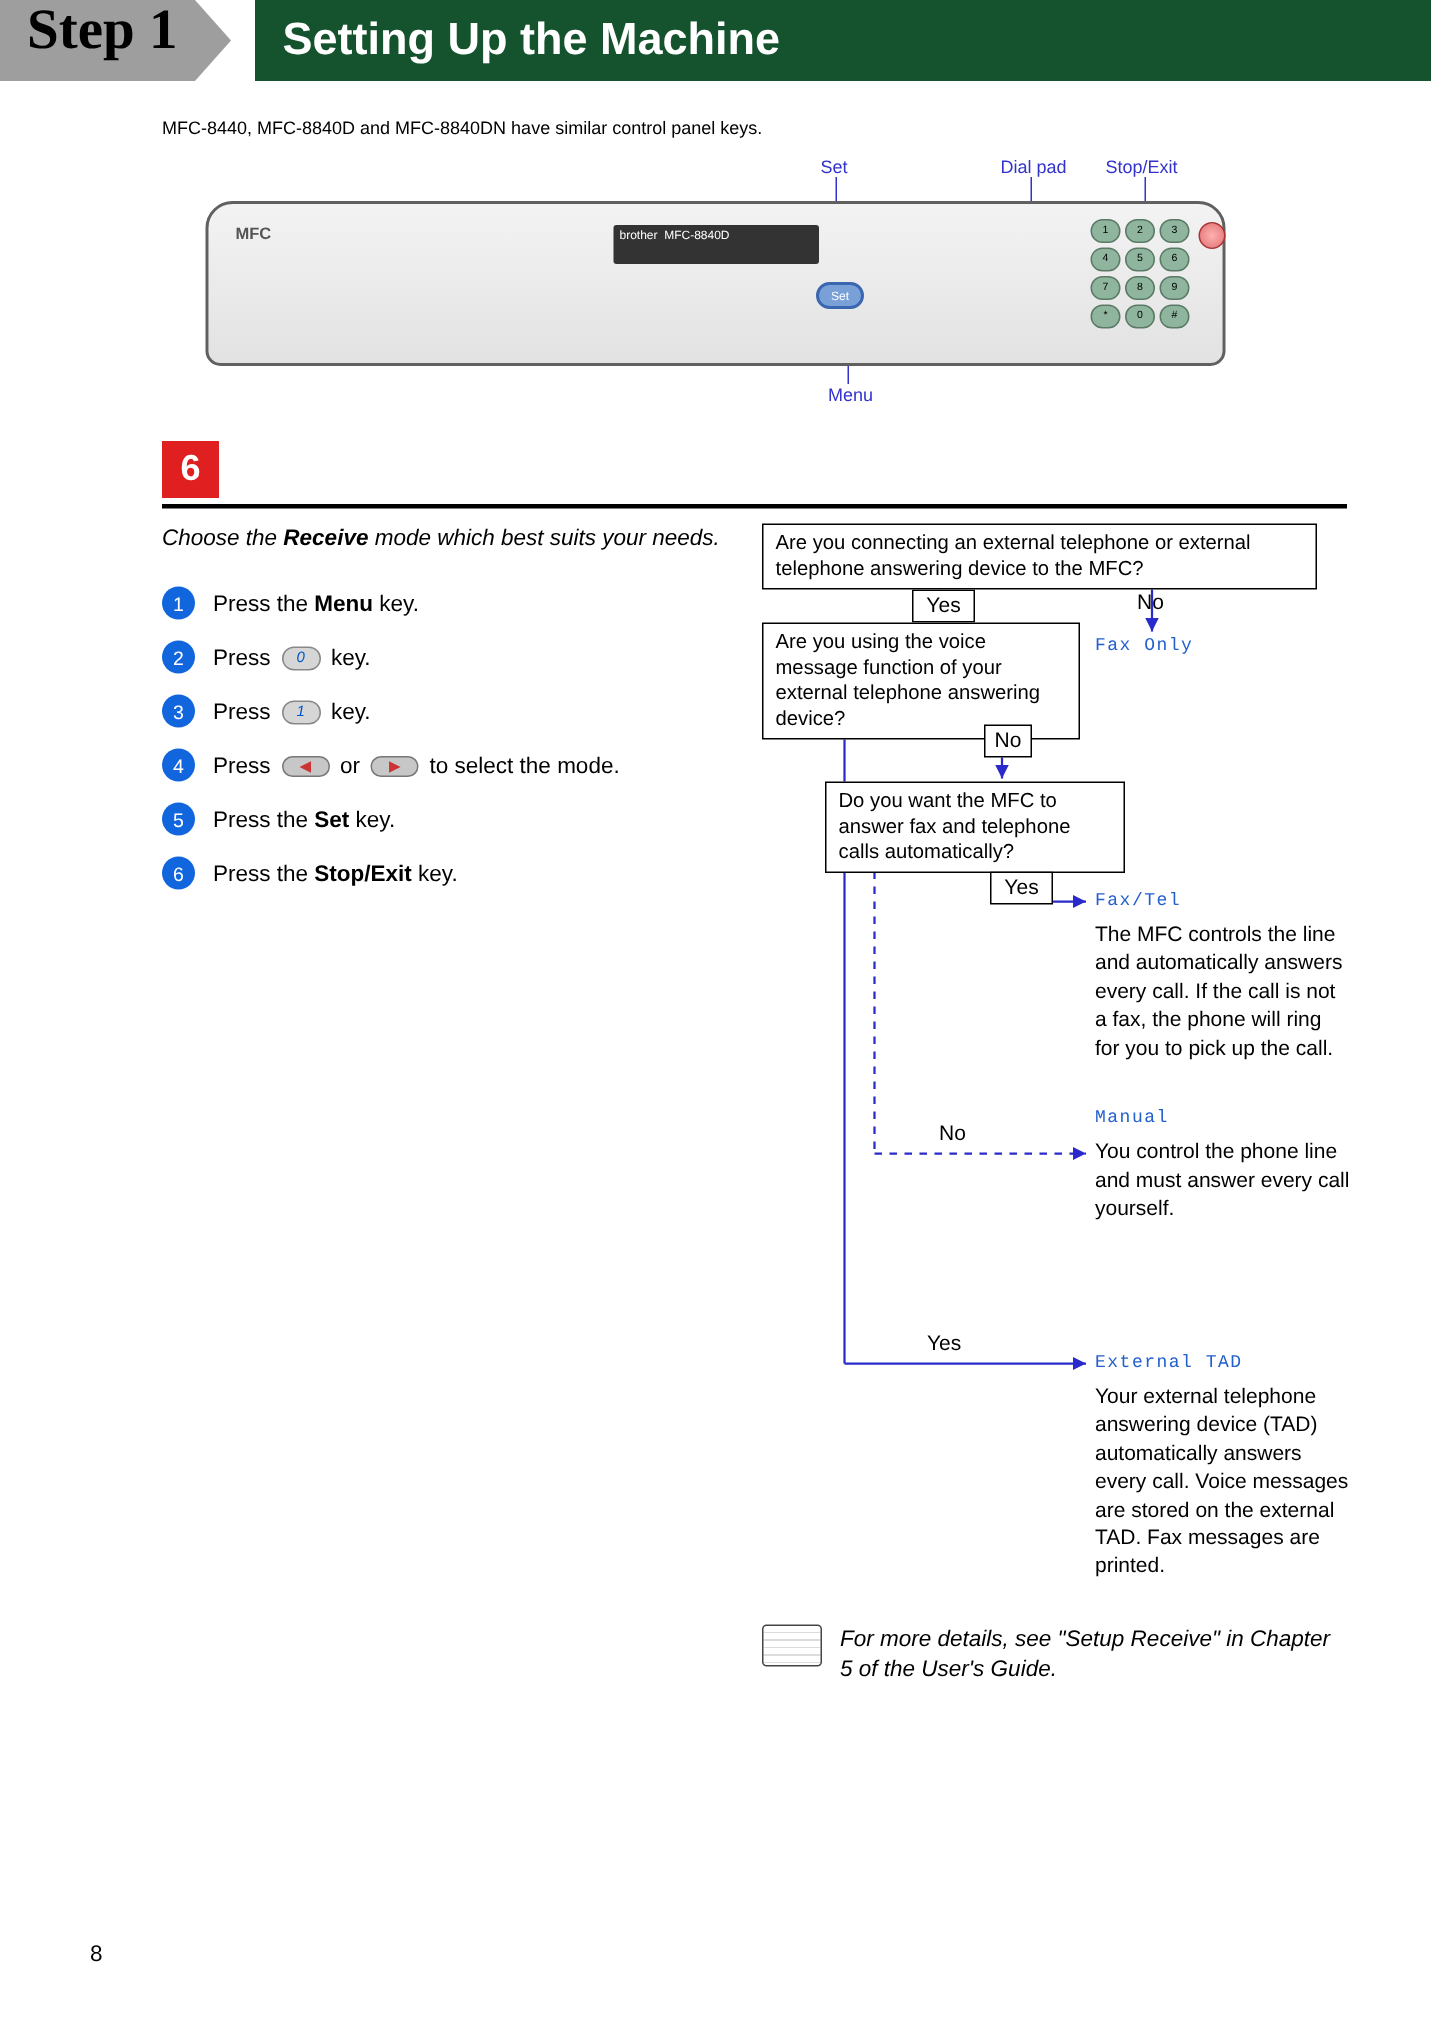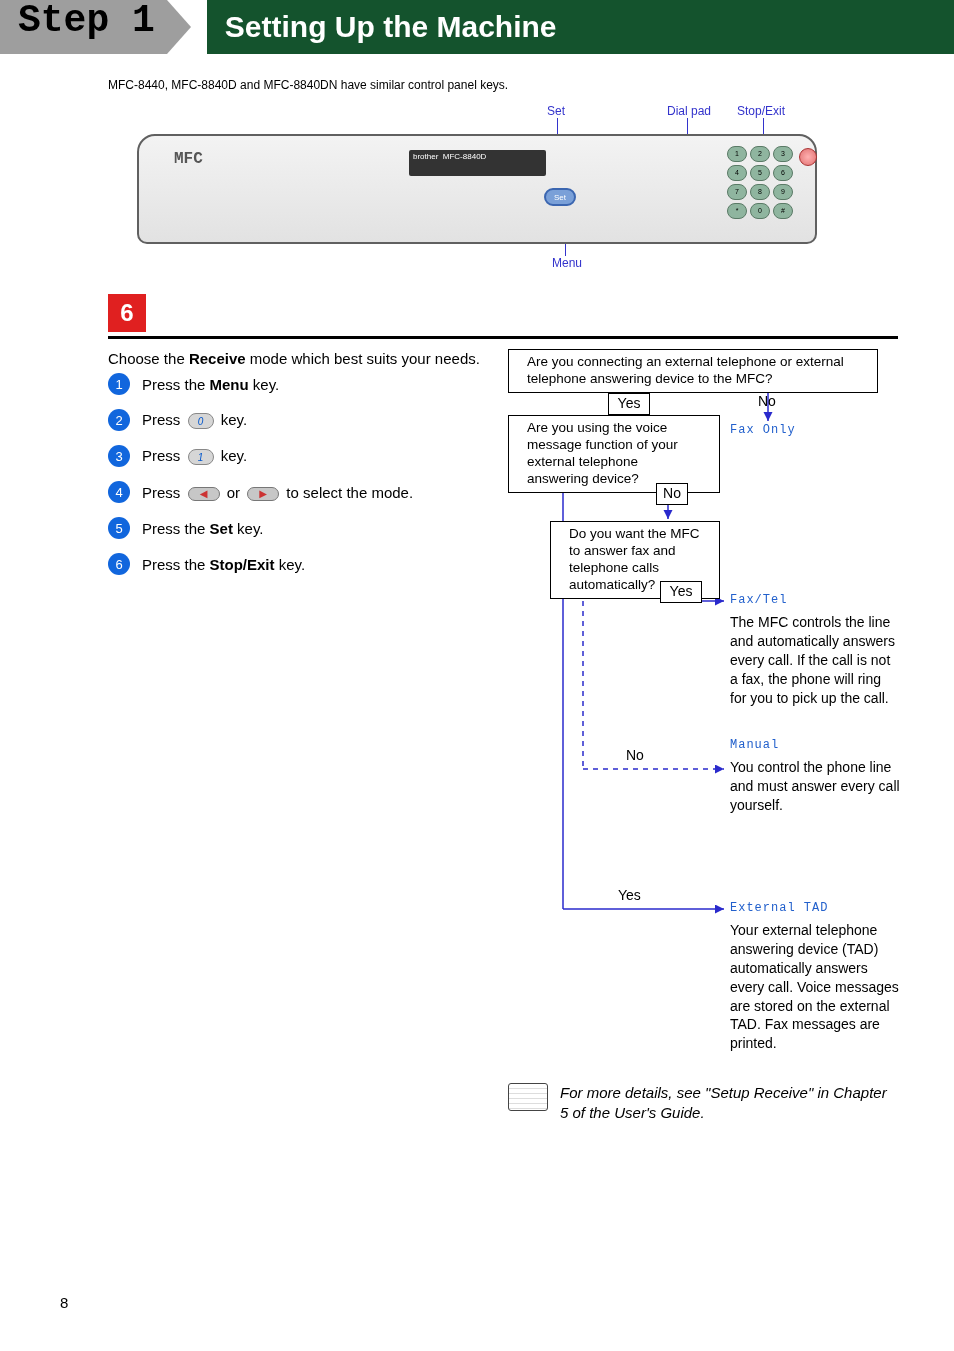--- a/index.html
+++ b/index.html
@@ -13,21 +13,21 @@
     background: #fff;
   }
   .header-bar {
     display: flex;
     align-items: stretch;
     height: 54px;
   }
   .step-box {
     background: #9e9e9e;
     color: #000;
-    font-family: Liberation Mono, monospace;
+    font-family: Liberation Serif, serif;
     font-weight: bold;
     font-size: 38px;
     padding: 4px 12px 18px 18px;
     display: flex;
     align-items: center;
   }
   .step-arrow {
     width: 0; height: 0;
     border-top: 27px solid transparent;
     border-bottom: 27px solid transparent;
@@ -119,21 +119,21 @@
     font-weight: bold;
     font-style: italic;
   }
   .two-col {
     display: flex;
     margin-left: 108px;
     width: 790px;
   }
   .left-col { width: 400px; padding-right: 18px; }
   .right-col { flex: 1; position: relative; }
-  .choose-text { font-size: 15px; margin-bottom: 4px; line-height: 1.35; }
+  .choose-text { font-size: 15px; margin-bottom: 22px; line-height: 1.35; font-style: italic; }
   .step-list { list-style: none; }
   .step-list li {
     display: flex;
     align-items: center;
     margin-bottom: 14px;
     font-size: 15px;
   }
   .circle-num {
     width: 22px; height: 22px;
     border-radius: 50%;
@@ -169,21 +169,21 @@
     border-radius: 9px;
     background: #c7c7c7;
     font-size: 10px;
     color: #cc3333;
     margin: 0 3px;
     vertical-align: middle;
   }
   .flow-box {
     border: 1px solid #000;
     font-size: 13.5px;
-    padding: 4px 18px;
+    padding: 4px 8px;
     background: #fff;
     line-height: 1.25;
   }
   .flow-label { font-size: 14px; }
   .mode-name {
     font-family: 'Courier New', monospace;
     color: #2260cc;
     font-size: 12px;
     letter-spacing: 1px;
   }
@@ -230,21 +230,21 @@
   <span class="panel-label" style="left:420px;top:0">Set</span>
   <span class="panel-label" style="left:540px;top:0">Dial pad</span>
   <span class="panel-label" style="left:610px;top:0">Stop/Exit</span>
   <span class="panel-label" style="left:425px;top:152px">Menu</span>
   <div class="panel-line" style="left:430px;top:14px;width:1px;height:60px"></div>
   <div class="panel-line" style="left:560px;top:14px;width:1px;height:22px"></div>
   <div class="panel-line" style="left:636px;top:14px;width:1px;height:30px"></div>
   <div class="panel-line" style="left:438px;top:128px;width:1px;height:24px"></div>
 
   <div class="control-panel">
-    <div style="position:absolute;left:35px;top:14px;font-family:Liberation Mono, monospace;font-weight:bold;font-size:16px;color:#555">MFC</div>
+    <div style="position:absolute;left:18px;top:14px;font-family:Liberation Sans, sans-serif;font-weight:bold;font-size:11px;color:#555">MFC</div>
     <div style="position:absolute;left:270px;top:14px;width:137px;height:26px;background:#333;border-radius:2px;color:#fff;font-size:8px;padding:2px 4px">brother&nbsp;&nbsp;MFC-8840D</div>
     <div style="position:absolute;left:405px;top:52px;width:32px;height:18px;border:2px solid #3b66b0;border-radius:10px;background:#7aa0d8;font-size:8px;text-align:center;line-height:16px;color:#fff">Set</div>
     <div class="dialpad">
       <div>1</div>
         <div>2</div>
         <div>3</div>
       <div>4</div>
         <div>5</div>
         <div>6</div>
       <div>7</div>
@@ -325,21 +325,21 @@
     <div class="flow-label" style="position:absolute;left:250px;top:44px">No</div>
 
     <div class="flow-box" style="position:absolute;left:0;top:66px;width:212px">Are you using the voice message function of your external telephone answering device?</div>
 
     <div style="position:absolute;left:222px;top:74px">
       <div class="mode-name">Fax Only</div>
     </div>
 
     <div class="flow-box flow-label" style="position:absolute;left:148px;top:134px;width:32px;text-align:center;padding:1px 0">No</div>
 
-    <div class="flow-box" style="position:absolute;left:42px;top:172px;width:170px">Do you want the MFC to answer fax and telephone calls automatically?</div>
+    <div class="flow-box" style="position:absolute;left:42px;top:172px;width:200px">Do you want the MFC to answer fax and telephone calls automatically?</div>
 
     <div class="flow-box flow-label" style="position:absolute;left:152px;top:232px;width:42px;text-align:center;padding:1px 0">Yes</div>
 
     <div style="position:absolute;left:222px;top:244px">
       <div class="mode-name">Fax/Tel</div>
       <div class="mode-desc">The MFC controls the line and automatically answers every call. If the call is not a fax, the phone will ring for you to pick up the call.</div>
     </div>
 
     <div class="flow-label" style="position:absolute;left:118px;top:398px">No</div>
 

